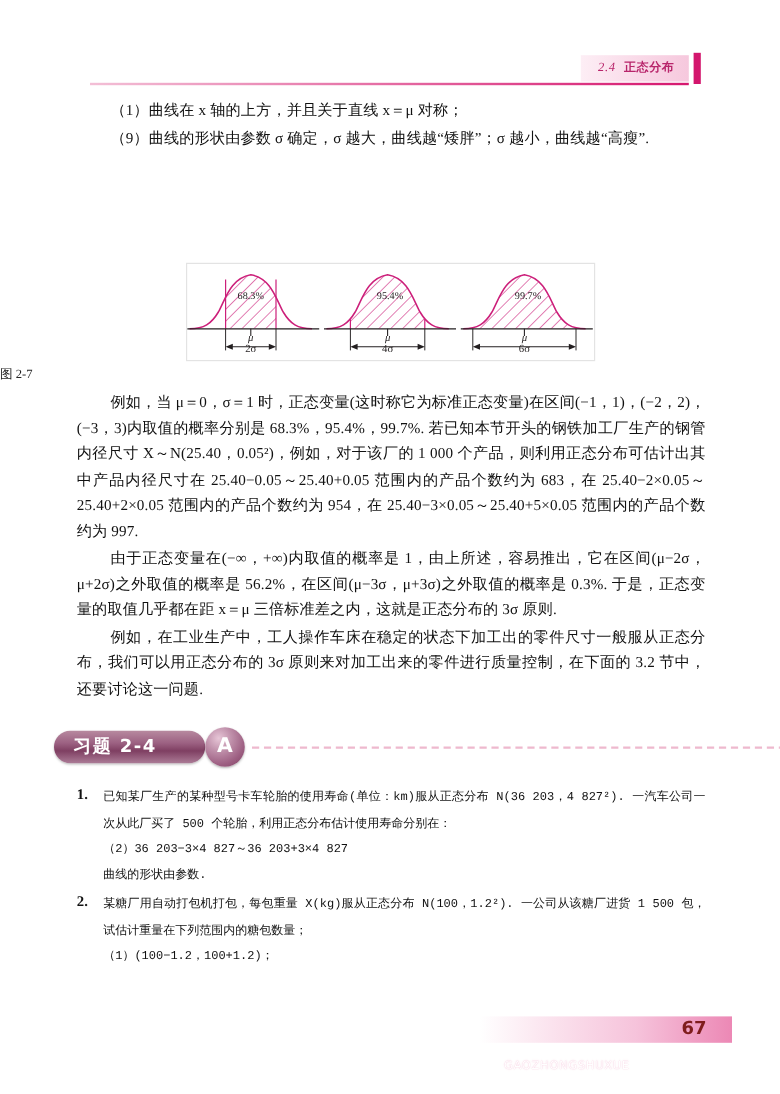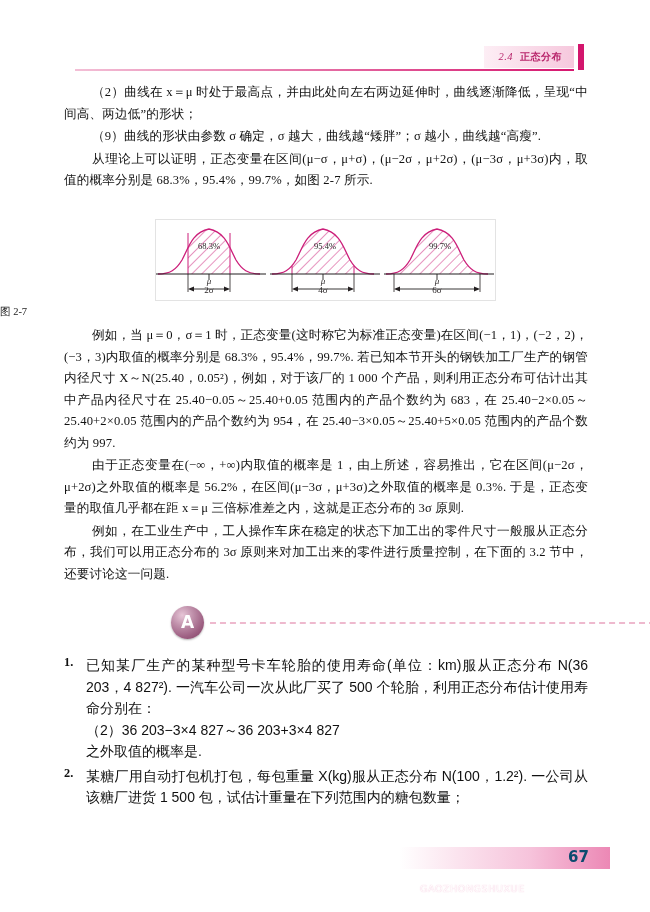--- a/index.html
+++ b/index.html
@@ -94,62 +94,61 @@
 
   
   .exlist{position:absolute;left:64px;top:655px;width:524px;}
   .exitem{position:relative;padding-left:22px;margin-bottom:3px;}
   .exnum{
     position:absolute;left:0;top:0;
     font-family:"Liberation Serif",serif;font-weight:bold;font-size:12.3px;
   }
   .exitem p{
     margin:0;
-    font-size:14px;line-height:21.5px;
+    font-size:10px;line-height:21.5px;
     text-align:justify;text-justify:inter-ideograph;
-    font-family:Liberation Sans, sans-serif;
+    font-family:Liberation Mono, monospace;
   }
   .sub{margin-left:0;}
 
   
   .footer{position:absolute;left:400px;top:847px;width:250px;height:24px;}
   .footbar{
     position:absolute;left:0;top:0;width:210px;height:22px;
     background:linear-gradient(to right,#ffffff 0%,#fbe3ee 28%,#f6c3db 62%,#ec88b5 100%);
   }
   .footword{
     position:absolute;left:20px;top:4px;
     color:#ffffff;font-family:"DejaVu Sans",sans-serif;
     font-size:9.5px;letter-spacing:.6px;font-weight:normal;
     text-shadow:0 0 1px rgba(236,136,181,.7);
     margin-top:32px;
   }
   .footnum{
     position:absolute;left:168px;top:1px;
-    color:#0c4a6e;font-family:"DejaVu Sans",sans-serif;
+    color:#7f1d1d;font-family:"DejaVu Sans",sans-serif;
     font-weight:bold;font-size:15px;
   }
 </style>
 </head>
 <body>
 
 <div class="page">
 
   <div class="runhead">
     <div class="runhead-rule"></div>
   </div>
   <div class="runhead-tab">
     <span class="num">2.4</span><span class="ttl">正态分布</span>
   </div>
   <div class="runhead-cap"></div>
 
   <div class="body">
-    <p class="tx ind">（2）曲线在 x＝μ 时处于最高点，并由此处向左右两边延伸时，曲线逐渐降低，呈现“中间高、两边低”的形状；</p>
+    <p class="tx ind">（1）曲线在 x 轴的上方，并且关于直线 x＝μ 对称；</p>
     <p class="tx ind">（9）曲线的形状由参数 σ 确定，σ 越大，曲线越“矮胖”；σ 越小，曲线越“高瘦”.</p>
-    <p class="tx ind">从理论上可以证明，正态变量在区间(μ−σ，μ+σ)，(μ−2σ，μ+2σ)，(μ−3σ，μ+3σ)内，取值的概率分别是 68.3%，95.4%，99.7%，如图 2-7 所示.</p>
   </div>
 
   <div class="figwrap">
     <svg width="339" height="80" viewBox="0 0 339 80">
       <defs>
         <pattern id="hatch" width="7" height="7" patternTransform="rotate(45)" patternUnits="userSpaceOnUse">
           <line x1="0" y1="0" x2="0" y2="7" stroke="#cc1f7a" stroke-width="1"></line>
         </pattern>
       </defs>
 
@@ -216,35 +215,37 @@
   <div class="figcap">图 2-7</div>
 
   <div class="body" style="top:325px;">
     <p class="tx ind">例如，当 μ＝0，σ＝1 时，正态变量(这时称它为标准正态变量)在区间(−1，1)，(−2，2)，(−3，3)内取值的概率分别是 68.3%，95.4%，99.7%. 若已知本节开头的钢铁加工厂生产的钢管内径尺寸 X～N(25.40，0.05²)，例如，对于该厂的 1 000 个产品，则利用正态分布可估计出其中产品内径尺寸在 25.40−0.05～25.40+0.05 范围内的产品个数约为 683，在 25.40−2×0.05～25.40+2×0.05 范围内的产品个数约为 954，在 25.40−3×0.05～25.40+5×0.05 范围内的产品个数约为 997.</p>
     <p class="tx ind">由于正态变量在(−∞，+∞)内取值的概率是 1，由上所述，容易推出，它在区间(μ−2σ，μ+2σ)之外取值的概率是 56.2%，在区间(μ−3σ，μ+3σ)之外取值的概率是 0.3%. 于是，正态变量的取值几乎都在距 x＝μ 三倍标准差之内，这就是正态分布的 3σ 原则.</p>
     <p class="tx ind">例如，在工业生产中，工人操作车床在稳定的状态下加工出的零件尺寸一般服从正态分布，我们可以用正态分布的 3σ 原则来对加工出来的零件进行质量控制，在下面的 3.2 节中，还要讨论这一问题.</p>
   </div>
 
   <div class="exbanner">
     <div class="exdash"></div>
+    <div class="exbadge">习题 2-4</div>
     <div class="excircle">A</div>
   </div>
 
   <div class="exlist">
 
     <div class="exitem">
       <span class="exnum">1.</span>
       <p>已知某厂生产的某种型号卡车轮胎的使用寿命(单位：km)服从正态分布 N(36 203，4 827²). 一汽车公司一次从此厂买了 500 个轮胎，利用正态分布估计使用寿命分别在：</p>
       <p class="sub">（2）36 203−3×4 827～36 203+3×4 827</p>
-      <p>之外取值的概率是.</p>
+      <p>曲线的形状由参数.</p>
     </div>
 
     <div class="exitem">
       <span class="exnum">2.</span>
       <p>某糖厂用自动打包机打包，每包重量 X(kg)服从正态分布 N(100，1.2²). 一公司从该糖厂进货 1 500 包，试估计重量在下列范围内的糖包数量；</p>
+      <p class="sub">（1）(100−1.2，100+1.2)；</p>
     </div>
 
   </div>
 
   <div class="footer">
     <div class="footbar"></div>
     <div class="footword">GAOZHONGSHUXUE</div>
     <div class="footnum">67</div>
   </div>
 

